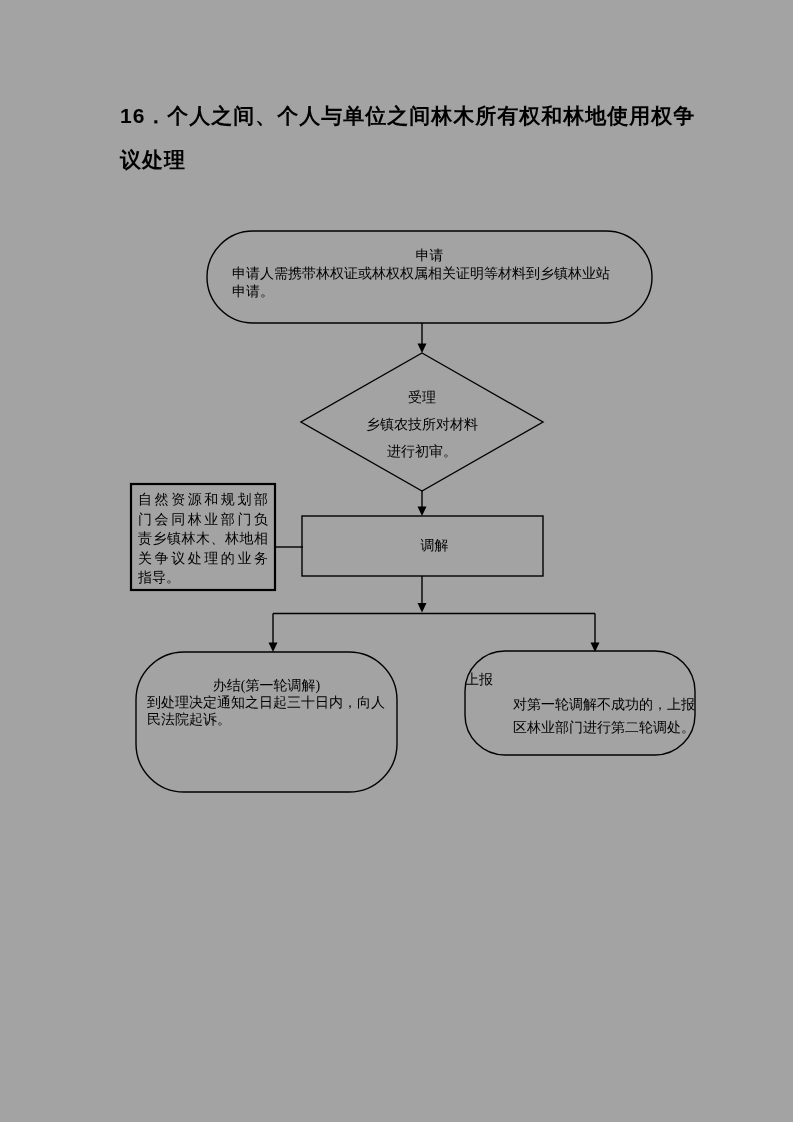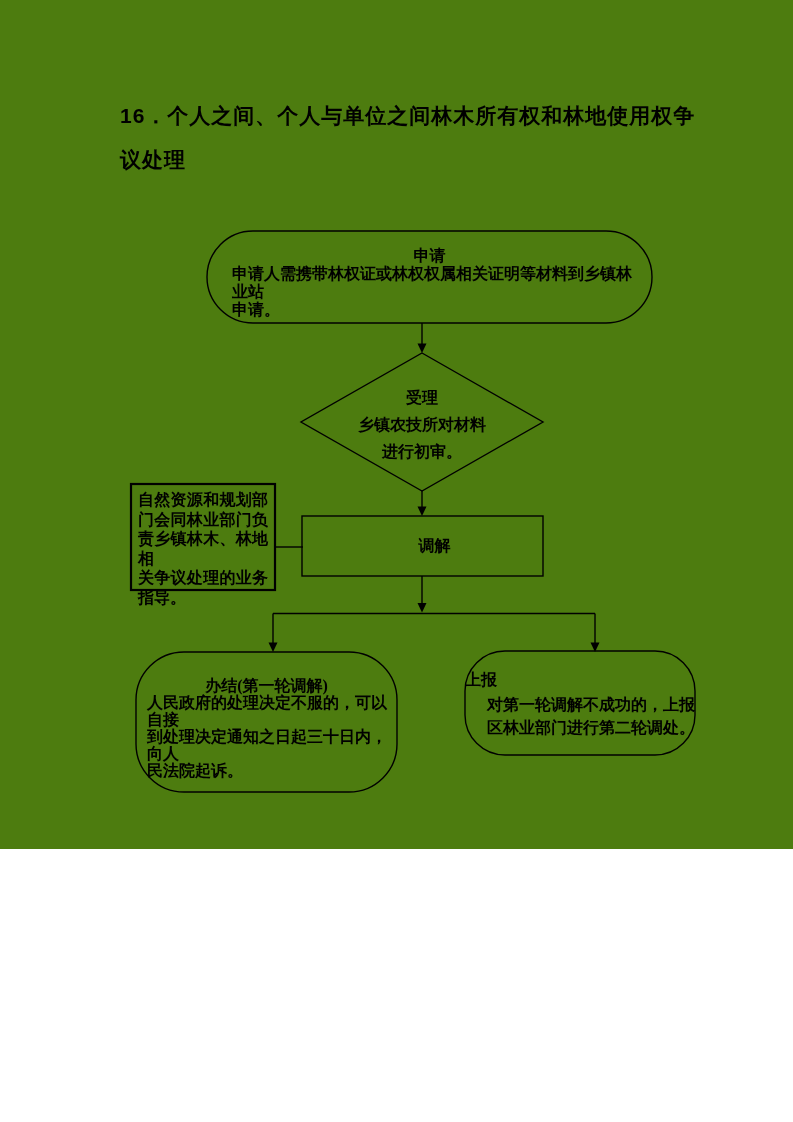--- a/index.html
+++ b/index.html
@@ -3,22 +3,22 @@
 <meta charset="utf-8">
 <style>
   html, body {
     margin: 0;
     padding: 0;
     background: #ffffff;
   }
   .page {
     position: relative;
     width: 793px;
-    height: 849px;
-    background: #4d7c0f;
+    height: 1122px;
+    background: #a3a3a3;
     overflow: hidden;
     font-family: "Liberation Serif", "DejaVu Serif", serif;
     color: #000000;
   }
   .doc-title {
     position: absolute;
     left: 120px;
     top: 94px;
     width: 590px;
     font-family: "Liberation Sans", "DejaVu Sans", sans-serif;
@@ -31,22 +31,22 @@
   .flow-svg {
     position: absolute;
     left: 0;
     top: 0;
   }
   .shape { fill: none; stroke-width: 1.4; }
   .shape-thick { fill: none; stroke-width: 2.2; }
   .conn { stroke-width: 1.4; fill: none; }
   .txt {
     position: absolute;
-    font-size: 16px;
-    font-weight: 700;
+    font-size: 14px;
+    font-weight: 400;
     line-height: 18px;
     color: #000000;
   }
   .t-apply-title   { left: 207px; top: 247px; width: 445px; text-align: center; }
   .t-apply-body    { left: 232px; top: 265px; width: 402px; text-align: left; }
   .t-review        { left: 301px; top: 384px; width: 242px; text-align: center; line-height: 27px; }
   .t-side          { left: 138px; top: 490px; width: 130px; line-height: 19.5px; }
   .t-side .jline   { text-align: justify; text-align-last: justify; }
   .t-mediation     { left: 302px; top: 516px; width: 241px; height: 60px;
                      display: flex; align-items: center; justify-content: center; margin-left: 12px; }
@@ -112,21 +112,20 @@
     <div class="jline">门会同林业部门负</div>
     <div class="jline">责乡镇林木、林地相</div>
     <div class="jline">关争议处理的业务</div>
     <div>指导。</div>
   </div>
 
   <div class="txt t-mediation">调解</div>
 
   <div class="txt t-complete-title">办结(第一轮调解)</div>
   <div class="txt t-complete-body">
-    <div>人民政府的处理决定不服的，可以自接</div>
     <div>到处理决定通知之日起三十日内，向人</div>
     <div>民法院起诉。</div>
   </div>
 
   <div class="txt t-report-title">上报</div>
   <div class="txt t-report-body">
     <div>对第一轮调解不成功的，上报</div>
     <div>区林业部门进行第二轮调处。</div>
   </div>
 

